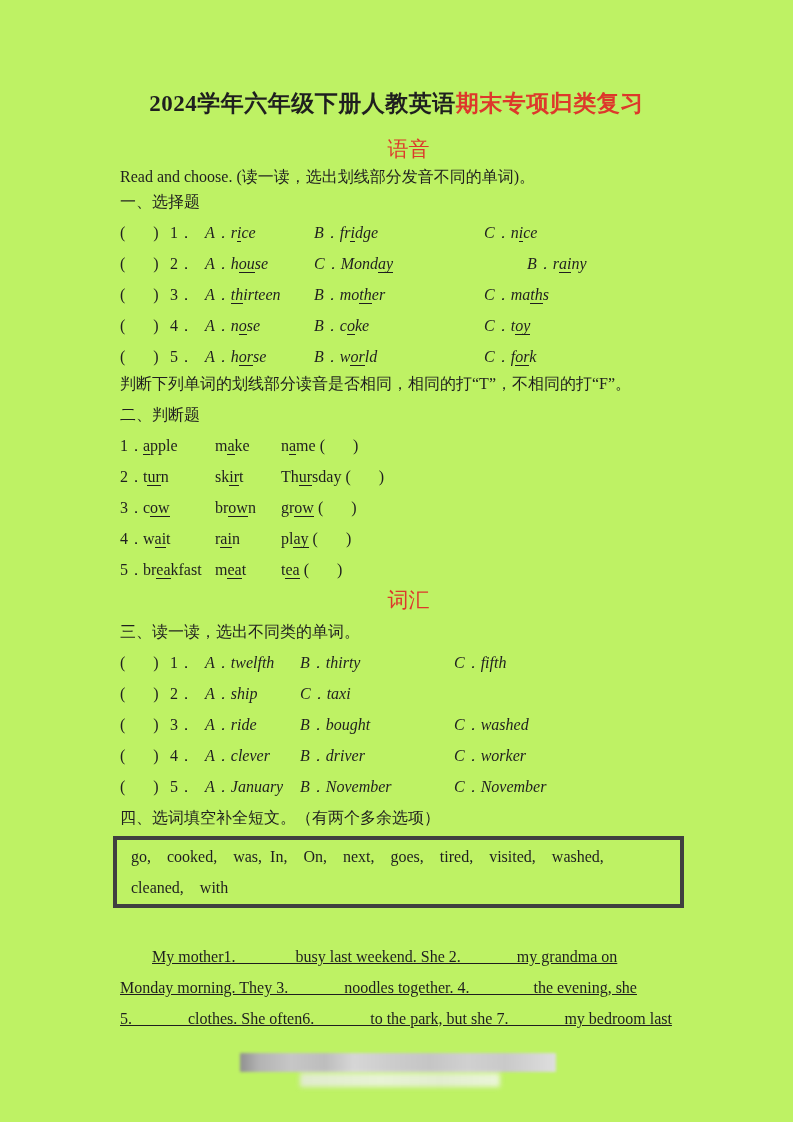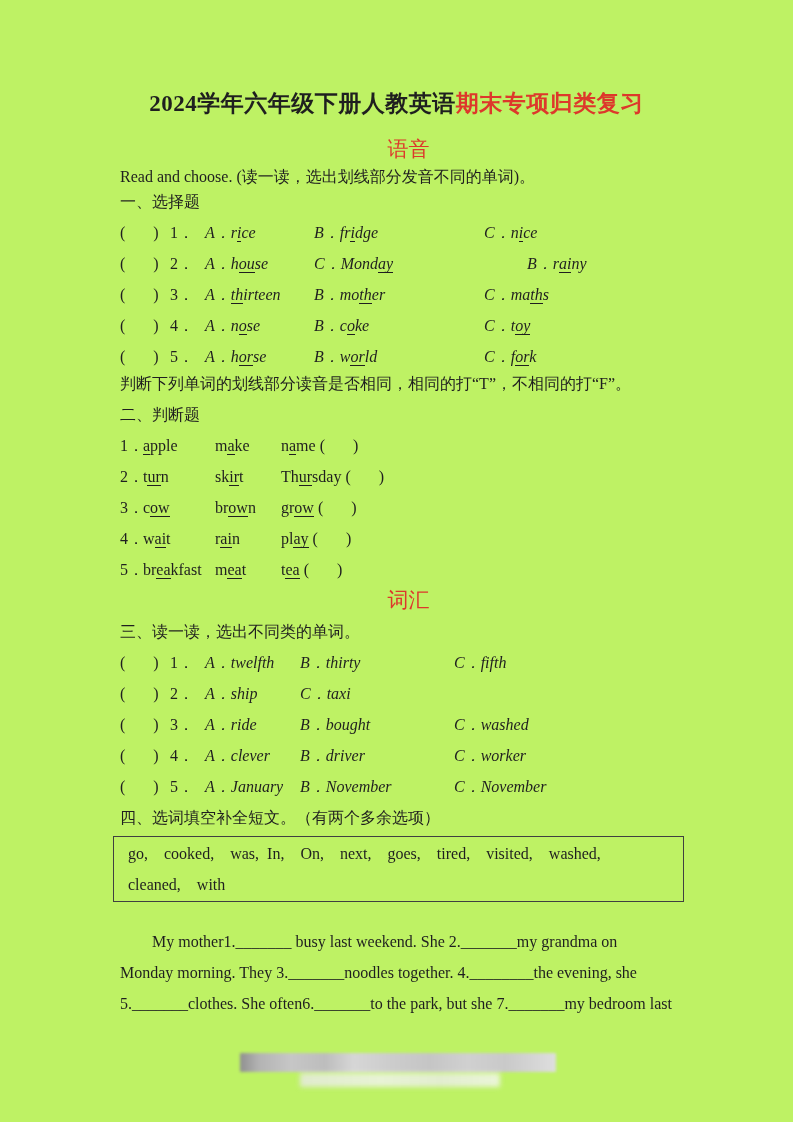--- a/index.html
+++ b/index.html
@@ -33,25 +33,25 @@
   .jrow{ display:flex; line-height:31px; }
   .jnum{ width:23px; flex:none; }
   .jw1{ width:72px; flex:none; }
   .jw2{ width:66px; flex:none; }
   .jp{ white-space:pre; }
   
   .u{ border-bottom:1px solid currentColor; }
   
   .wordbox{
     box-sizing:border-box; margin-left:-7px; margin-top:3px; width:571px;
-    border:1px solid #404040; padding:1px 8px 1px 14px;
+    border:4px solid #404040; padding:1px 8px 1px 14px;
   }
   .wline{ line-height:31px; white-space:pre-wrap; }
   
-  .passage{ margin-top:24px; }
+  .passage{ margin-top:33px;text-decoration:underline; }
   .pline{ line-height:31px; white-space:pre; }
   .pline.indent{ padding-left:32px; }
   
   .watermark{
     position:absolute; left:240px; top:1053px; width:316px; height:19px;
     background:linear-gradient(90deg,#909090 0%,#b3b3b3 6%,#c6c6c6 16%,#bdbdbd 27%,#d6d6d6 36%,#cccccc 48%,#c5c5c5 60%,#d0d0d0 72%,#c9c9c9 84%,#dedede 100%);
     filter:blur(1.6px); border-radius:1px;
   }
   .watermark::after{
     content:""; position:absolute; left:60px; top:20px; width:200px; height:14px;

